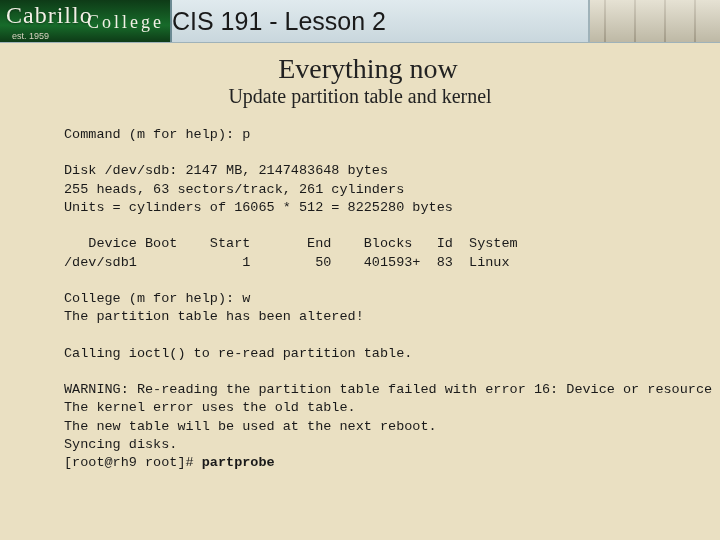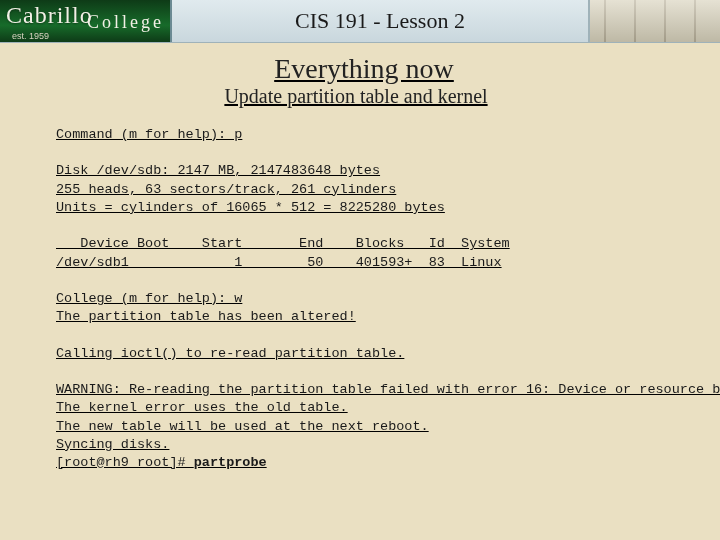--- a/index.html
+++ b/index.html
@@ -56,45 +56,44 @@
   .banner-logo .est {
     position: absolute;
     left: 12px;
     bottom: 1px;
     font-size: 9px;
     color: #d7d3c0;
     font-family: Arial, sans-serif;
   }
   .banner-title {
     flex: 1;
-    text-align: center;
-    font-size: 22px;
+    text-align: left;
+    font-size: 25px;
     color: #1a1a1a;
-    font-family: Liberation Serif, serif;
+    font-family: Liberation Sans, sans-serif;
   }
   .banner-photo {
     width: 130px;
     height: 42px;
     background:
       repeating-linear-gradient(90deg,
         #d8d2bc 0 14px,
         #b8b09a 14px 16px,
         #d8d2bc 16px 30px);
     border-left: 2px solid #9fb2b9;
     position: relative;
   }
   .banner-photo::before {
     content: "";
     position: absolute;
     inset: 0;
     background: linear-gradient(rgba(255,255,255,0.35), rgba(0,0,0,0.12));
   }
   .content {
-    padding: 6px 0 0 8px;
-    text-decoration: underline;
+    padding: 6px 0 0 16px;
   }
   h1.ev {
     margin: 4px 0 0 0;
     text-align: center;
     font-size: 28px;
     font-weight: normal;
     color: #222;
   }
   h2.sub {
     margin: 0 16px 18px 0;

